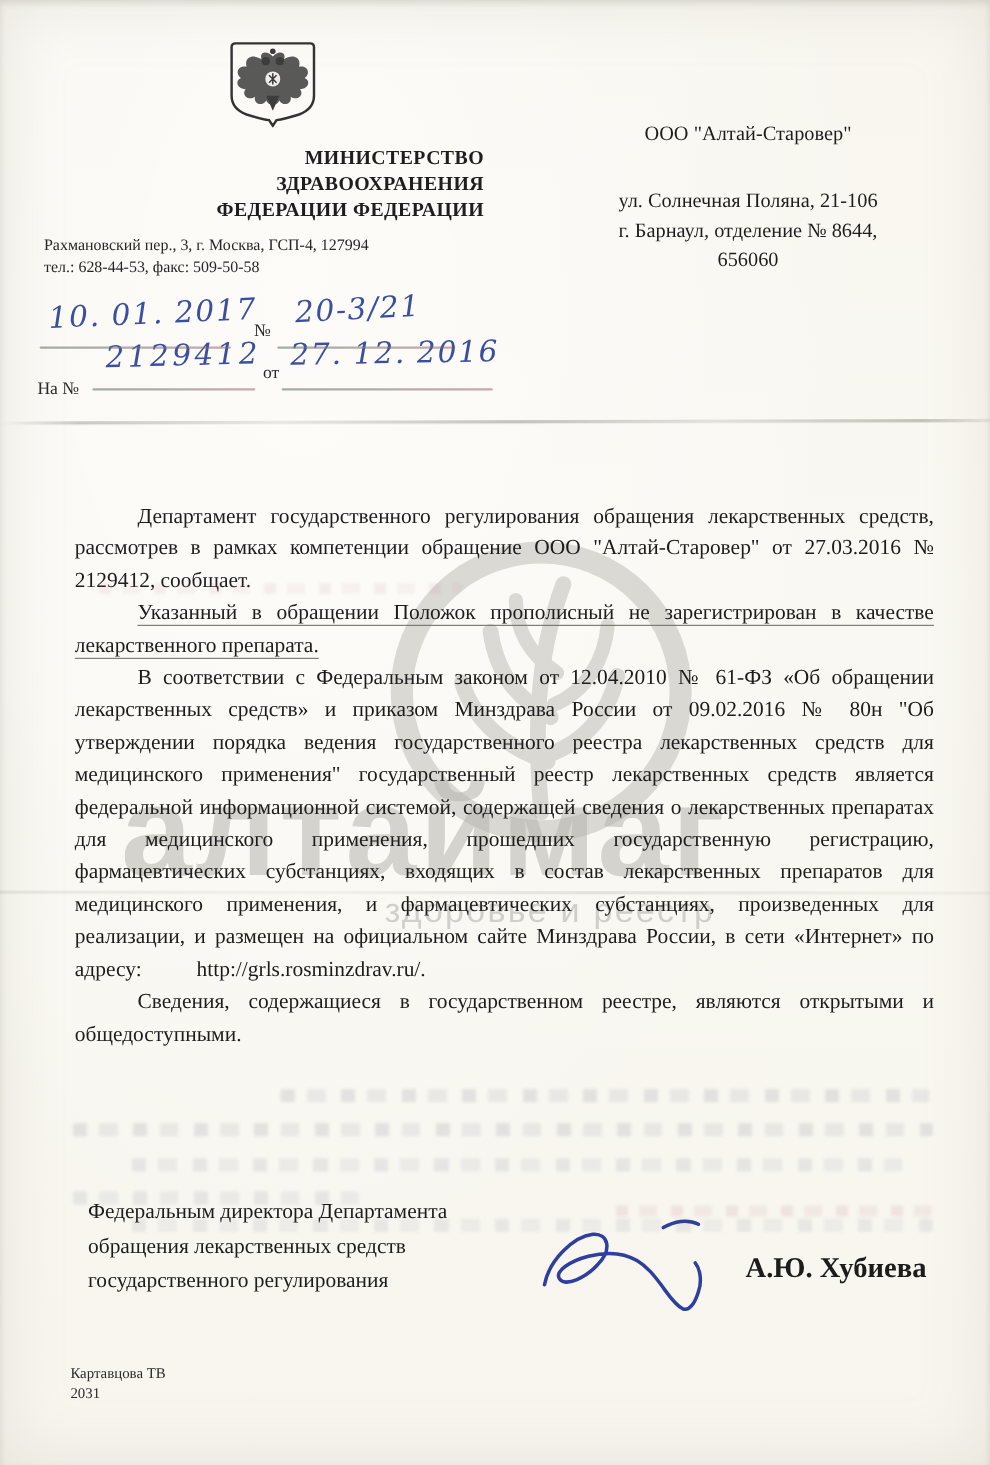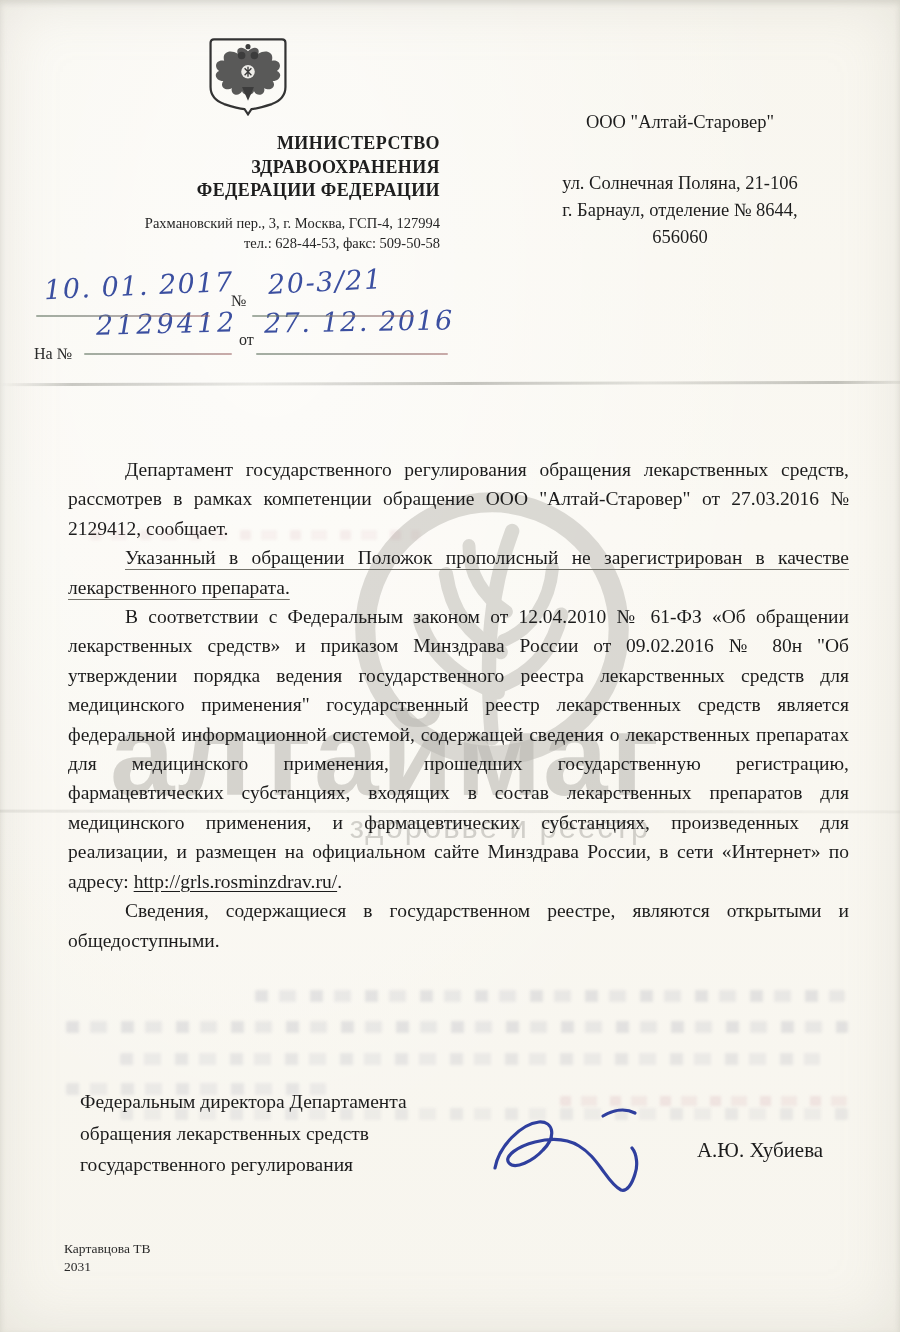--- a/index.html
+++ b/index.html
@@ -12,21 +12,21 @@
     overflow:hidden;
     font-family:"Liberation Serif", serif;
     color:#222;
   }
   .abs { position:absolute; }
 
   
   .emblem { left:205px; top:36px; width:86px; height:80px; color:#3a3a3a; }
   .ministry { left:40px; top:120px; width:400px; text-align:right;
     font-weight:bold; font-size:18px; line-height:23.5px; letter-spacing:.4px; color:#1e1e1e;margin-top:12px; }
-  .min-addr { left:40px; top:214px; width:400px; text-align:right;
+  .min-addr { left:40px; top:214px; width:400px; text-align:left;
     font-size:14.5px; line-height:19.5px; color:#262626; }
 
   .recipient-name { left:470px; top:112px; width:420px; text-align:center; font-size:18.5px; color:#1d1d1d; }
   .recipient-addr { left:470px; top:170px; width:420px; text-align:center; font-size:18.5px; line-height:27px; color:#1d1d1d; }
 
   
   .hand { color:#3b4fa0; font-family:"DejaVu Serif", serif; font-style:italic;
     font-size:27px; letter-spacing:1.5px; white-space:nowrap; }
   .hw-date   { left:44px;  top:270px; transform:rotate(-2.5deg); }
   .hw-number { left:268px; top:266px; transform:rotate(-3deg); }
@@ -56,38 +56,38 @@
     font-size:116px; letter-spacing:3px; color:#b7b5af; opacity:.55; }
   .wm-tagline { left:250px; top:810px; width:500px; text-align:center;
     font-family:"Liberation Sans", sans-serif; font-size:31px; letter-spacing:2px;
     color:#b7b5af; opacity:.6; }
 
   
   .body-text { left:68px; top:455px; width:781px; font-size:19.5px;
     line-height:29.4px; text-align:justify; color:#1c1c1c; }
   .body-text p { margin:0; text-indent:57px; }
   .pen-underline { text-decoration:underline; text-decoration-color:#73736b; text-underline-offset:5px; }
-  .url-underline { text-decoration:underline; text-underline-offset:3px; }
+  .url-underline { text-underline-offset:3px;margin-left:45px; }
 
   
   .bleed { filter:blur(1.4px); opacity:.55; height:12px; border-radius:2px;
     background:repeating-linear-gradient(90deg, rgba(108,112,138,.28) 0 13px, rgba(108,112,138,0) 13px 24px, rgba(108,112,138,.2) 24px 41px, rgba(108,112,138,0) 41px 55px); }
   .bl1 { left:255px; top:990px;  width:590px; }
   .bl2 { left:66px;  top:1021px; width:782px; }
   .bl3 { left:120px; top:1053px; width:700px; opacity:.45; }
   .bl4 { left:66px;  top:1083px; width:260px; opacity:.45; }
   .bl5 { left:120px; top:1108px; width:728px; opacity:.4; }
   .bleed.pink { background:repeating-linear-gradient(90deg, rgba(190,120,135,.3) 0 11px, rgba(190,120,135,0) 11px 21px, rgba(190,120,135,.22) 21px 37px, rgba(190,120,135,0) 37px 50px); }
   .bl6 { left:560px; top:1096px; width:288px; height:10px; opacity:.5; }
   .bl7 { left:90px;  top:530px;  width:330px; height:10px; opacity:.35; }
 
   
   .sig-position { left:80px; top:1086px; width:420px; font-size:19.5px; line-height:31.5px; color:#1c1c1c; }
   .sig-scribble { left:483px; top:1096px; width:178px; height:108px; color:#2f3f9e; }
-  .signer { left:655px; top:1138px; width:210px; text-align:center; font-size:21px; color:#1c1c1c; }
+  .signer { left:655px; top:1138px; width:210px; text-align:center; font-size:26px; color:#1c1c1c;font-weight:bold; }
 
   
   .footer { left:64px; top:1240px; font-size:13.5px; line-height:17.5px; color:#2a2a2a; }
 </style>
 </head>
 <body>
 
 <div class="page">
 
   <svg class="abs wm-logo" viewBox="0 0 100 100" fill="none" stroke="currentColor" stroke-linecap="round">

